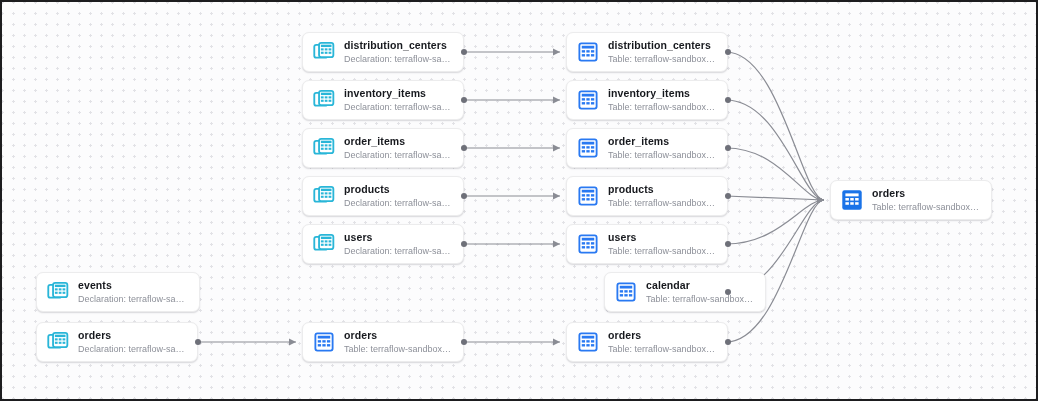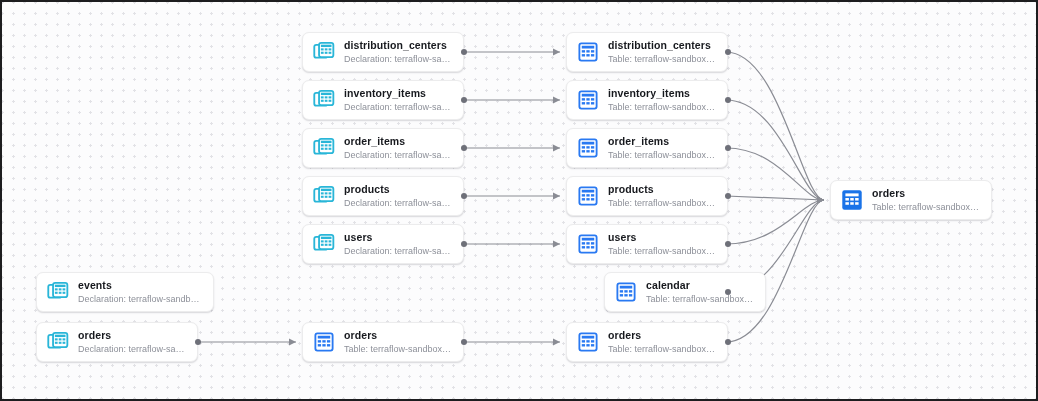--- a/index.html
+++ b/index.html
@@ -150,21 +150,21 @@
           <rect x="8.6" y="11.7" width="3.0" height="2.3" fill="#29b6d8"></rect>
           <rect x="12.8" y="11.7" width="3.0" height="2.3" fill="#29b6d8"></rect>
           <rect x="17.0" y="11.7" width="3.0" height="2.3" fill="#29b6d8"></rect>
         </svg>
         <div class="node-text">
           <div class="node-title">users</div>
           <div class="node-sub">Declaration: terraflow-sandbo...</div>
         </div>
       </div>
       <div class="port" style="left: 462px; top: 242px;"></div>
-      <div class="node" style="left: 34px; top: 270px; width: 178px; height: 40px; justify-content: flex-end;">
+      <div class="node" style="left: 34px; top: 270px; width: 164px; height: 40px; justify-content: flex-end;">
         <svg class="node-icon" viewBox="0 0 24 24">
           <rect x="1.4" y="4.2" width="14" height="14" rx="2.2" fill="none" stroke="#29b6d8" stroke-width="2"></rect>
           <rect x="6.6" y="2.0" width="15.6" height="15.6" rx="2.4" fill="#ffffff" stroke="#29b6d8" stroke-width="2"></rect>
           <rect x="8.6" y="4.0" width="11.6" height="2.6" fill="#29b6d8"></rect>
           <rect x="8.6" y="8.0" width="3.0" height="2.3" fill="#29b6d8"></rect>
           <rect x="12.8" y="8.0" width="3.0" height="2.3" fill="#29b6d8"></rect>
           <rect x="17.0" y="8.0" width="3.0" height="2.3" fill="#29b6d8"></rect>
           <rect x="8.6" y="11.7" width="3.0" height="2.3" fill="#29b6d8"></rect>
           <rect x="12.8" y="11.7" width="3.0" height="2.3" fill="#29b6d8"></rect>
           <rect x="17.0" y="11.7" width="3.0" height="2.3" fill="#29b6d8"></rect>

